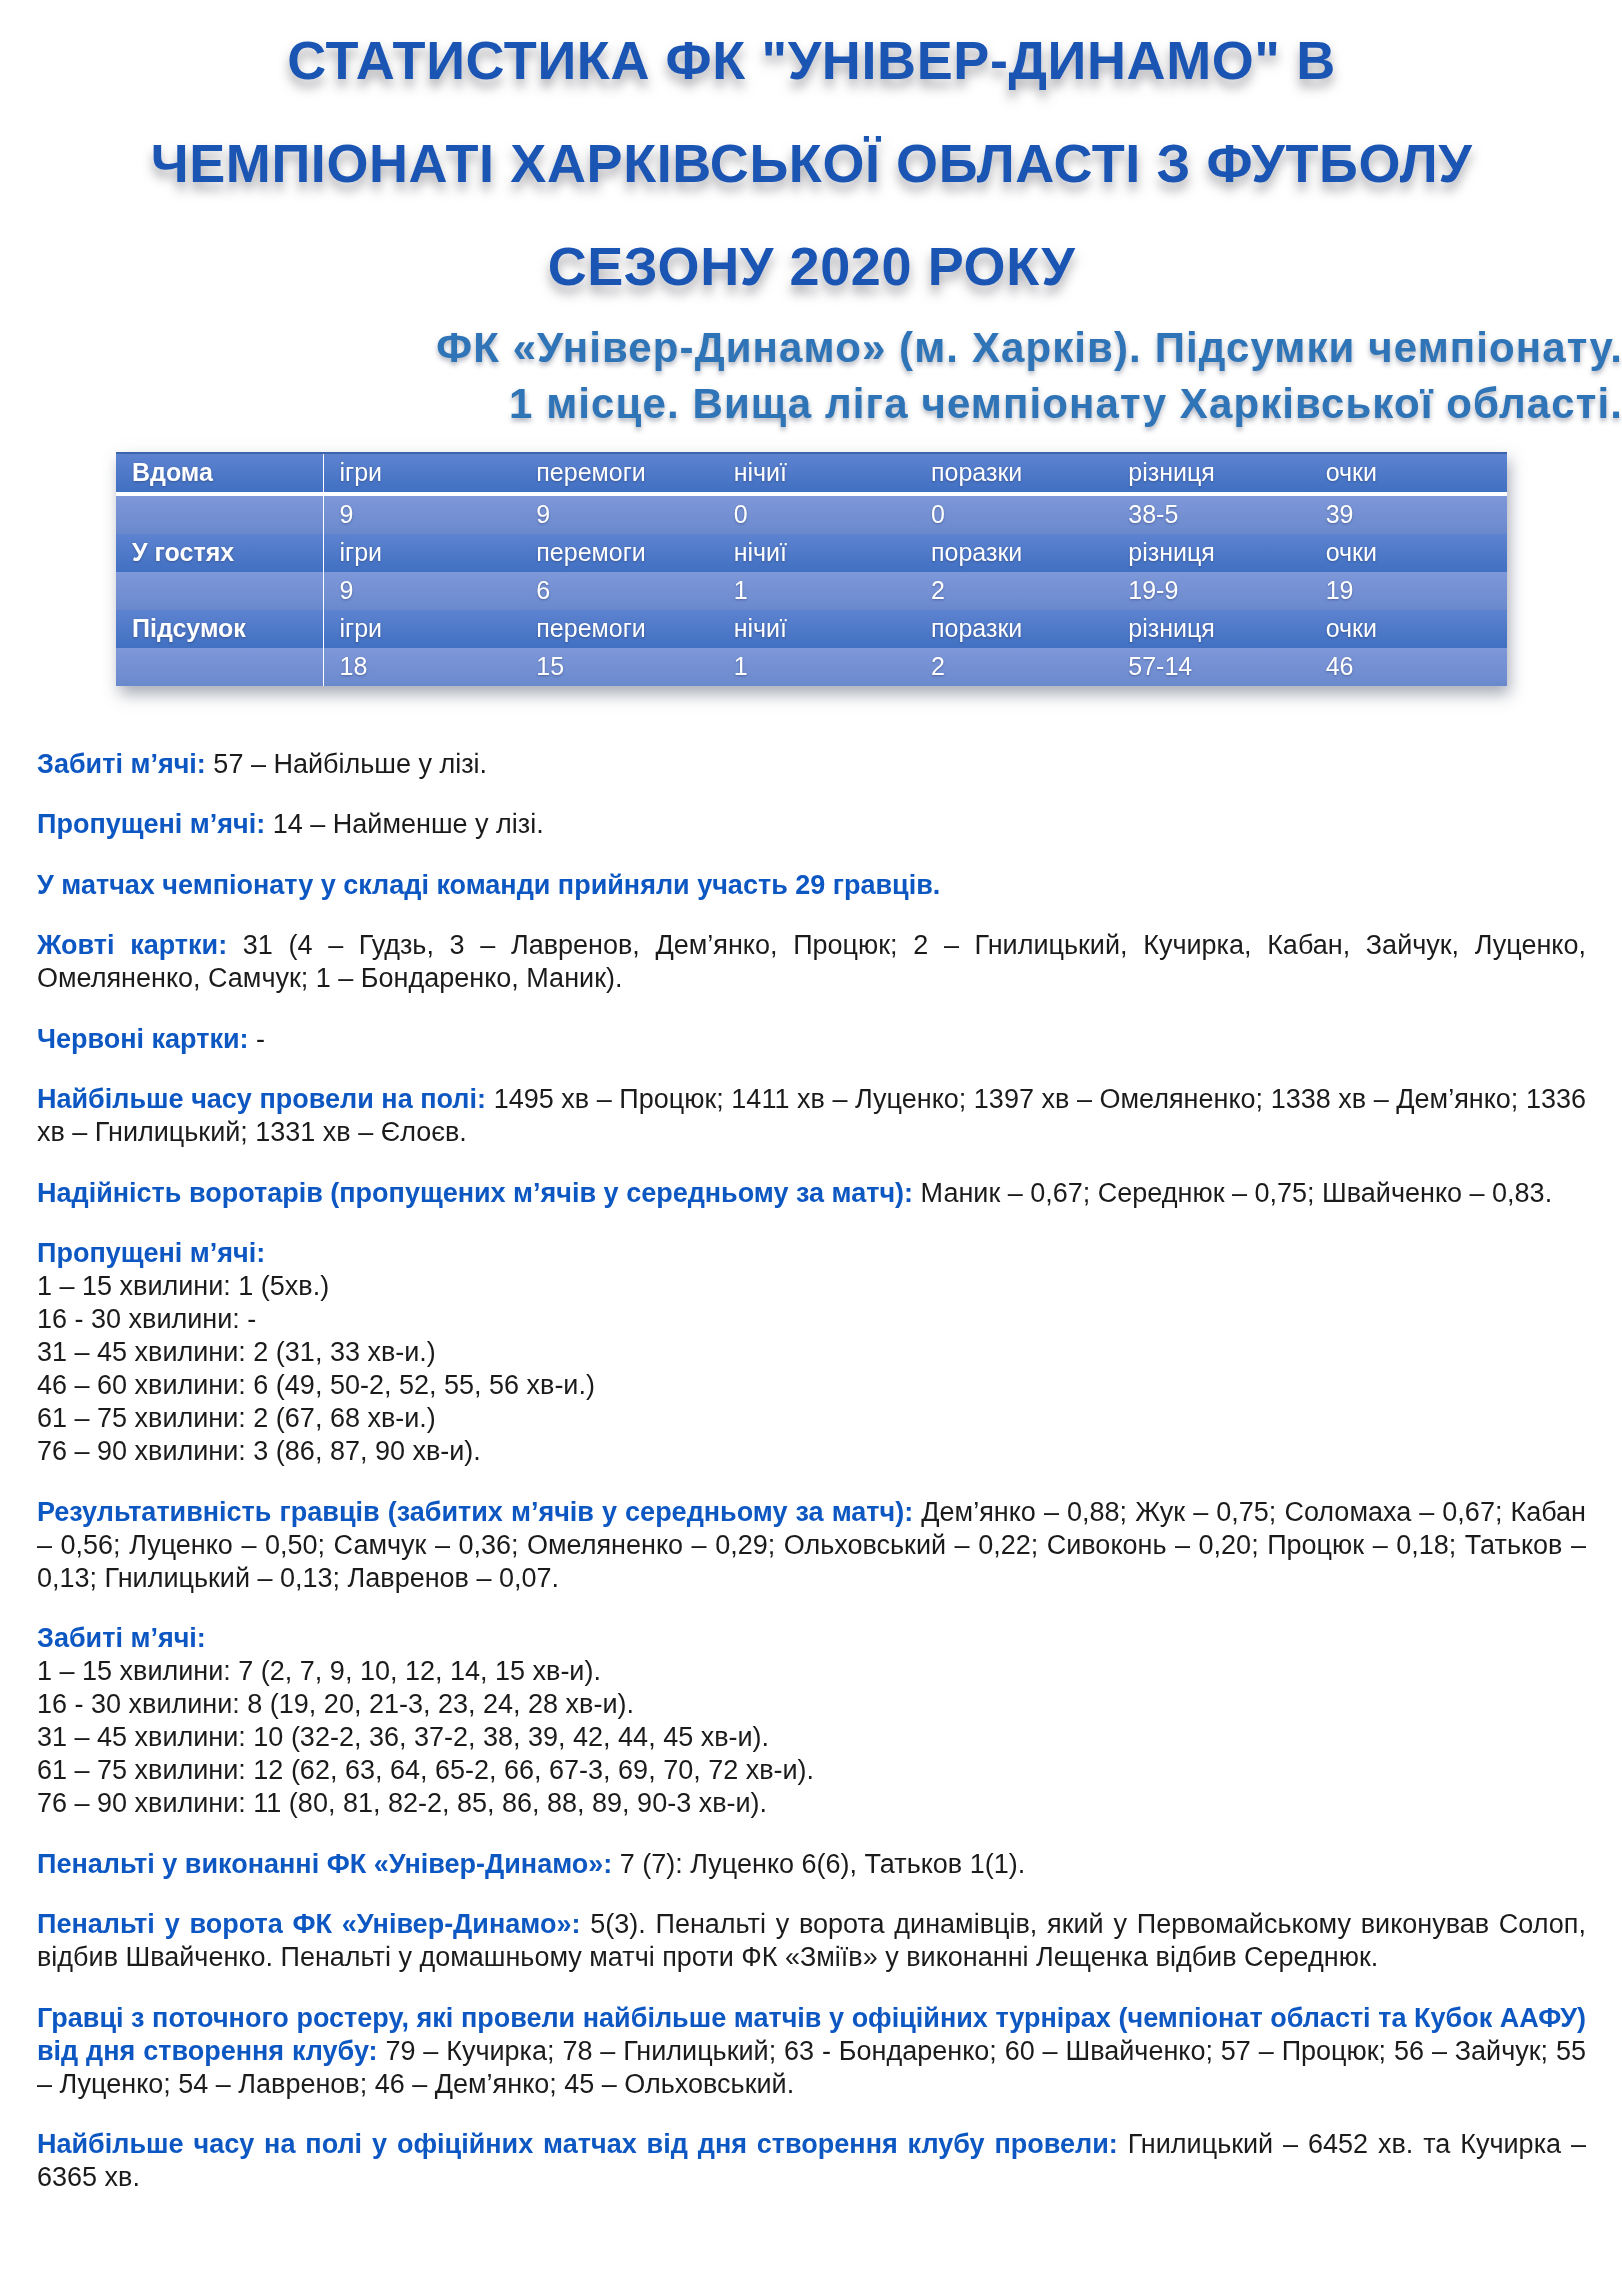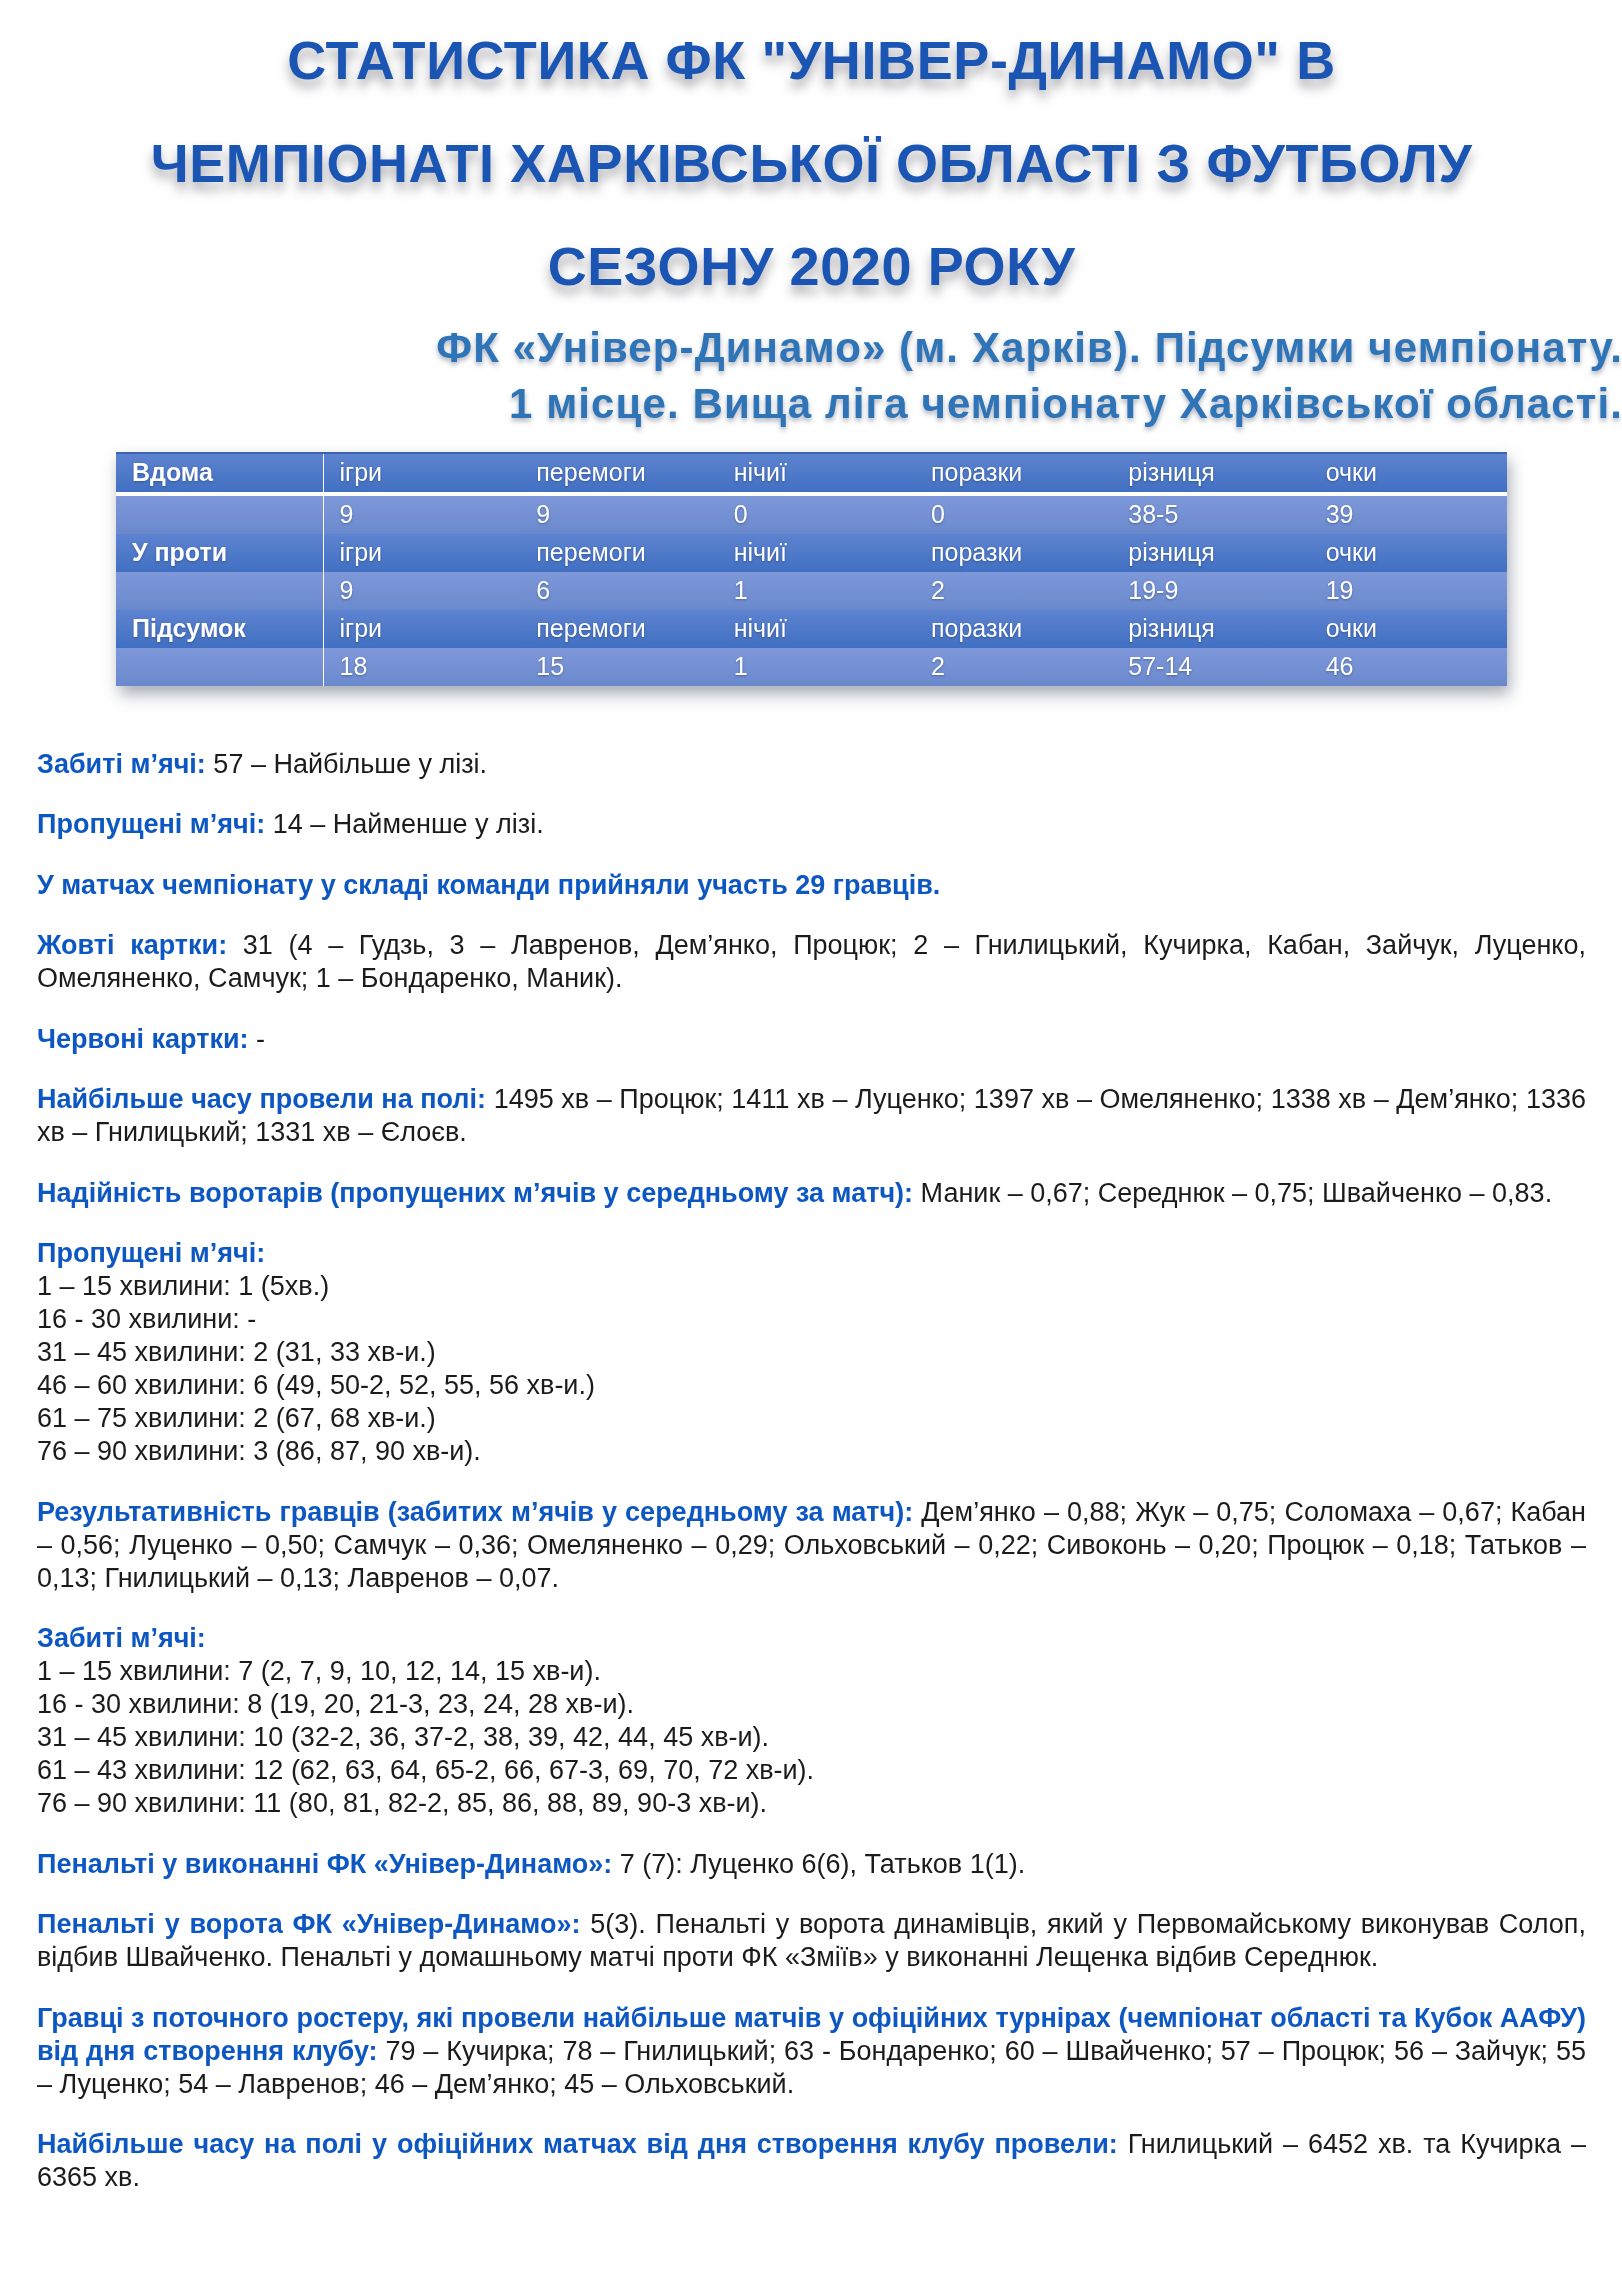--- a/index.html
+++ b/index.html
@@ -88,21 +88,21 @@
       <tr class="drow">
         <td class="lbl"></td>
         <td>9</td>
         <td>9</td>
         <td>0</td>
         <td>0</td>
         <td>38-5</td>
         <td>39</td>
       </tr>
       <tr class="hrow">
-        <td class="lbl">У проти</td>
+        <td class="lbl">У гостях</td>
         <td>ігри</td>
         <td>перемоги</td>
         <td>нічиї</td>
         <td>поразки</td>
         <td>різниця</td>
         <td>очки</td>
       </tr>
       <tr class="drow">
         <td class="lbl"></td>
         <td>9</td>
@@ -159,21 +159,21 @@
       <div class="line">76 – 90 хвилини: 3 (86, 87, 90 хв-и).</div>
     </div>
 
     <p class="para"><span class="h">Результативність гравців (забитих м’ячів у середньому за матч):</span> <span>Дем’янко – 0,88; Жук – 0,75; Соломаха – 0,67; Кабан – 0,56; Луценко – 0,50; Самчук – 0,36; Омеляненко – 0,29; Ольховський – 0,22; Сивоконь – 0,20; Процюк – 0,18; Татьков – 0,13; Гнилицький – 0,13; Лавренов – 0,07.</span></p>
 
     <div class="block">
       <div class="line h">Забиті м’ячі:</div>
       <div class="line">1 – 15 хвилини: 7 (2, 7, 9, 10, 12, 14, 15 хв-и).</div>
       <div class="line">16 - 30 хвилини: 8 (19, 20, 21-3, 23, 24, 28 хв-и).</div>
       <div class="line">31 – 45 хвилини: 10 (32-2, 36, 37-2, 38, 39, 42, 44, 45 хв-и).</div>
-      <div class="line">61 – 43 хвилини: 12 (62, 63, 64, 65-2, 66, 67-3, 69, 70, 72 хв-и).</div>
+      <div class="line">61 – 75 хвилини: 12 (62, 63, 64, 65-2, 66, 67-3, 69, 70, 72 хв-и).</div>
       <div class="line">76 – 90 хвилини: 11 (80, 81, 82-2, 85, 86, 88, 89, 90-3 хв-и).</div>
     </div>
 
     <p class="para"><span class="h">Пенальті у виконанні ФК «Універ-Динамо»:</span> <span>7 (7): Луценко 6(6), Татьков 1(1).</span></p>
 
     <p class="para"><span class="h">Пенальті у ворота ФК «Універ-Динамо»:</span> <span>5(3).  Пенальті у ворота динамівців, який у Первомайському виконував Солоп, відбив Швайченко. Пенальті у домашньому матчі проти ФК «Зміїв» у виконанні Лещенка відбив Середнюк.</span></p>
 
     <p class="para"><span class="h">Гравці з поточного ростеру, які провели найбільше матчів у офіційних турнірах (чемпіонат області та Кубок ААФУ) від дня створення клубу:</span> <span>79 – Кучирка; 78 – Гнилицький; 63 - Бондаренко; 60 – Швайченко; 57 – Процюк; 56 – Зайчук; 55 – Луценко; 54 – Лавренов; 46 – Дем’янко; 45 – Ольховський.</span></p>
 
     <p class="para"><span class="h">Найбільше часу на полі у офіційних матчах від дня створення клубу провели:</span> <span>Гнилицький – 6452 хв. та Кучирка – 6365 хв.</span></p>

